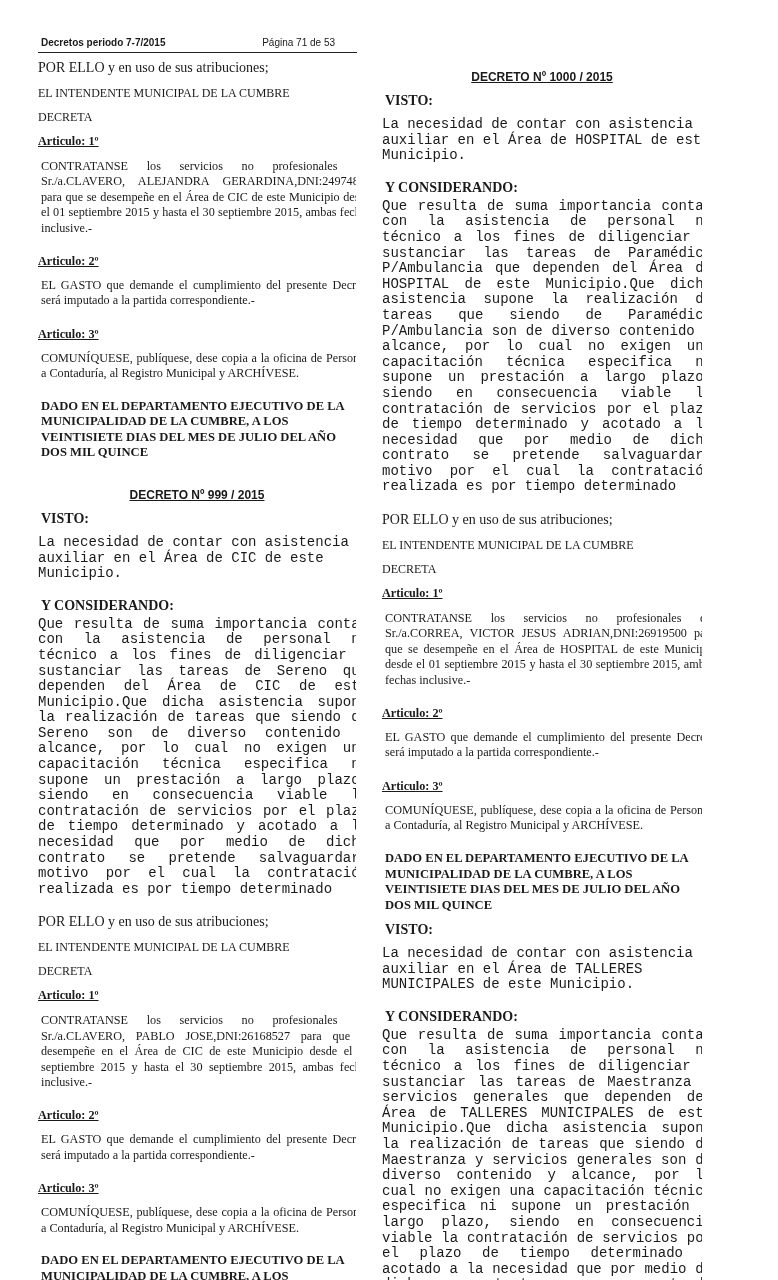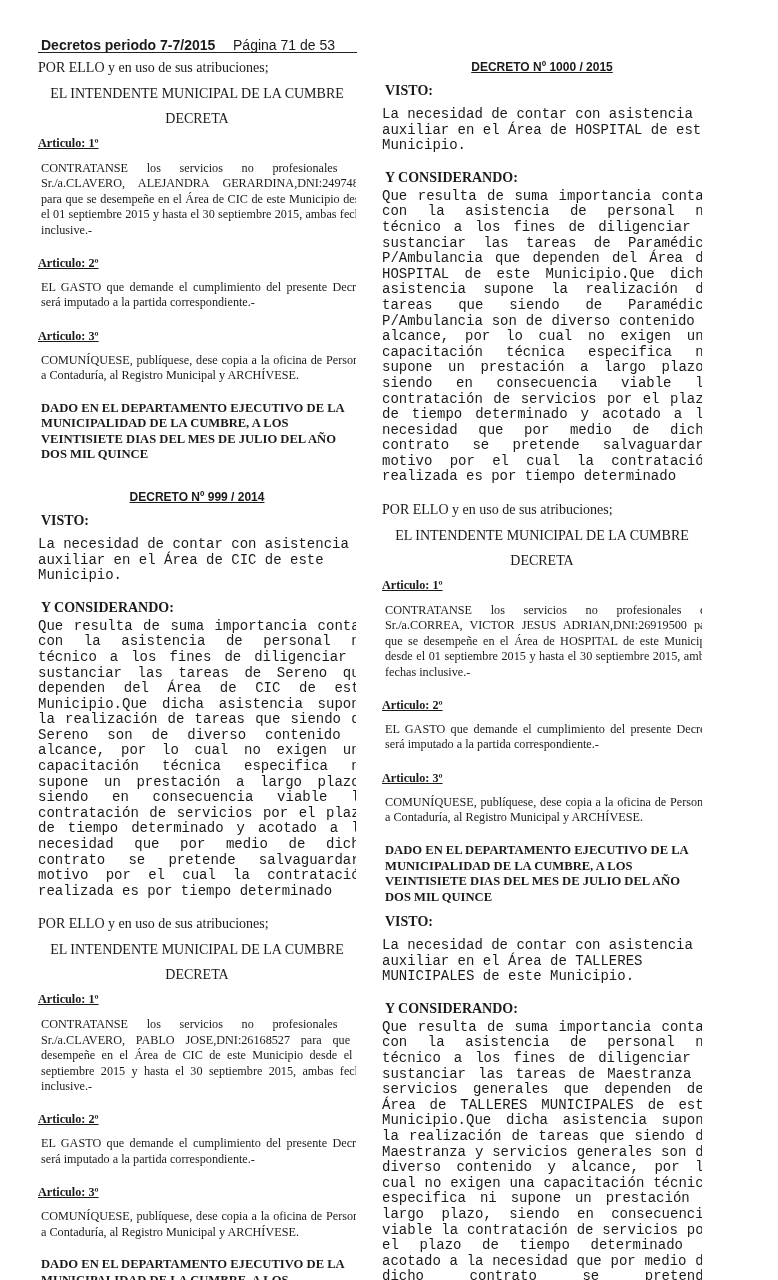--- a/index.html
+++ b/index.html
@@ -1,29 +1,29 @@
 <!DOCTYPE html>
 <html><head>
 <meta charset="utf-8">
 <style>
   html, body { margin:0; padding:0; background:#ffffff; }
   body { width:778px; height:1280px; position:relative; overflow:hidden; color:#1a1a1a;
          font-family:"Liberation Serif", serif; }
   .header { position:absolute; left:38px; top:34px; width:319px; height:18px;
             border-bottom:1.3px solid #222; font-family:"Liberation Sans", sans-serif;
-            font-size:14px; }
+            font-size:10px; }
   .header .left { position:absolute; left:3px; top:3px; font-weight:bold; }
   .header .right { position:absolute; right:22px; top:3px; }
   .col { position:absolute; overflow:hidden; }
   .col.left { left:38px; top:58px; width:318px; }
   .col.right { left:382px; top:58px; width:320px; }
   p { margin:0; }
   .t { font-size:14px; line-height:15.6px; }
   .body { font-size:12.2px; line-height:15.6px; padding-left:3px; width:330px; text-align:justify; }
-  .center { text-align:center; font-size:14px; }
+  .center { font-size:12px; }
   .art { font-weight:bold; text-decoration:underline; font-size:12.2px; }
   .visto { font-weight:bold; font-size:14px; padding-left:3px; }
   .dado { font-weight:bold; font-size:12.6px; line-height:15.5px; padding-left:3px; }
   .dec-title { font-family:"Liberation Sans", sans-serif; font-weight:bold; text-decoration:underline;
                text-align:center; font-size:12px; }
   .wide { width:330px;font-family:Liberation Mono, monospace; }
 </style>
 </head>
 <body>
 
@@ -37,39 +37,39 @@
   <p class="center" style="margin-top:10px">EL INTENDENTE MUNICIPAL DE LA CUMBRE</p>
   <p class="center" style="margin-top:9px">DECRETA</p>
   <p class="art" style="margin-top:9px">Articulo: 1º</p>
   <p class="body" style="margin-top:10px">CONTRATANSE los servicios no profesionales del Sr./a.CLAVERO, ALEJANDRA GERARDINA,DNI:24974869 para que se desempeñe en el Área de CIC de este Municipio desde el 01 septiembre 2015 y hasta el 30 septiembre 2015, ambas fechas inclusive.-</p>
   <p class="art" style="margin-top:17px">Articulo: 2º</p>
   <p class="body" style="margin-top:9px">EL GASTO que demande el cumplimiento del presente Decreto será imputado a la partida correspondiente.-</p>
   <p class="art" style="margin-top:18px">Articulo: 3º</p>
   <p class="body" style="margin-top:9px">COMUNÍQUESE, publíquese, dese copia a la oficina de Personal, a Contaduría, al Registro Municipal y ARCHÍVESE.</p>
   <p class="dado" style="margin-top:17px">DADO EN EL DEPARTAMENTO EJECUTIVO DE LA MUNICIPALIDAD DE LA CUMBRE, A LOS VEINTISIETE DIAS DEL MES DE JULIO DEL AÑO DOS MIL QUINCE</p>
 
-  <p class="dec-title" style="margin-top:27px">DECRETO Nº 999 / 2014</p>
+  <p class="dec-title" style="margin-top:27px">DECRETO Nº 999 / 2015</p>
   <p class="visto" style="margin-top:9px">VISTO:</p>
   <p class="t wide" style="margin-top:8px">La necesidad de contar con asistencia auxiliar en el Área de CIC de este Municipio.</p>
   <p class="visto" style="margin-top:16px">Y CONSIDERANDO:</p>
   <p class="t wide" style="margin-top:3px;text-align:justify">Que resulta de suma importancia contar con la asistencia de personal no técnico a los fines de diligenciar y sustanciar las tareas de Sereno que dependen del Área de CIC de este Municipio.Que dicha asistencia supone la realización de tareas que siendo de Sereno son de diverso contenido y alcance, por lo cual no exigen una capacitación técnica especifica ni supone un prestación a largo plazo, siendo en consecuencia viable la contratación de servicios por el plazo de tiempo determinado y acotado a la necesidad que por medio de dicho contrato se pretende salvaguardar, motivo por el cual la contratación realizada es por tiempo determinado</p>
   <p class="t" style="margin-top:17px">POR ELLO y en uso de sus atribuciones;</p>
   <p class="center" style="margin-top:10px">EL INTENDENTE MUNICIPAL DE LA CUMBRE</p>
   <p class="center" style="margin-top:9px">DECRETA</p>
   <p class="art" style="margin-top:9px">Articulo: 1º</p>
   <p class="body" style="margin-top:10px">CONTRATANSE los servicios no profesionales del Sr./a.CLAVERO, PABLO JOSE,DNI:26168527 para que se desempeñe en el Área de CIC de este Municipio desde el 01 septiembre 2015 y hasta el 30 septiembre 2015, ambas fechas inclusive.-</p>
   <p class="art" style="margin-top:17px">Articulo: 2º</p>
   <p class="body" style="margin-top:9px">EL GASTO que demande el cumplimiento del presente Decreto será imputado a la partida correspondiente.-</p>
   <p class="art" style="margin-top:18px">Articulo: 3º</p>
   <p class="body" style="margin-top:9px">COMUNÍQUESE, publíquese, dese copia a la oficina de Personal, a Contaduría, al Registro Municipal y ARCHÍVESE.</p>
   <p class="dado" style="margin-top:17px">DADO EN EL DEPARTAMENTO EJECUTIVO DE LA MUNICIPALIDAD DE LA CUMBRE, A LOS VEINTISIETE DIAS DEL MES DE JULIO DEL AÑO DOS MIL QUINCE</p>
 </div>
 
 <div class="col right">
-  <p class="dec-title" style="margin-top:2px">DECRETO Nº 1000 / 2015</p>
+  <p class="dec-title" style="margin-top:12px">DECRETO Nº 1000 / 2015</p>
   <p class="visto" style="margin-top:9px">VISTO:</p>
   <p class="t wide" style="margin-top:8px">La necesidad de contar con asistencia auxiliar en el Área de HOSPITAL de este Municipio.</p>
   <p class="visto" style="margin-top:16px">Y CONSIDERANDO:</p>
   <p class="t wide" style="margin-top:3px;text-align:justify">Que resulta de suma importancia contar con la asistencia de personal no técnico a los fines de diligenciar y sustanciar las tareas de Paramédico P/Ambulancia que dependen del Área de HOSPITAL de este Municipio.Que dicha asistencia supone la realización de tareas que siendo de Paramédico P/Ambulancia son de diverso contenido y alcance, por lo cual no exigen una capacitación técnica especifica ni supone un prestación a largo plazo, siendo en consecuencia viable la contratación de servicios por el plazo de tiempo determinado y acotado a la necesidad que por medio de dicho contrato se pretende salvaguardar, motivo por el cual la contratación realizada es por tiempo determinado</p>
   <p class="t" style="margin-top:17px">POR ELLO y en uso de sus atribuciones;</p>
   <p class="center" style="margin-top:10px">EL INTENDENTE MUNICIPAL DE LA CUMBRE</p>
   <p class="center" style="margin-top:9px">DECRETA</p>
   <p class="art" style="margin-top:9px">Articulo: 1º</p>
   <p class="body" style="margin-top:10px">CONTRATANSE los servicios no profesionales del Sr./a.CORREA, VICTOR JESUS ADRIAN,DNI:26919500 para que se desempeñe en el Área de HOSPITAL de este Municipio desde el 01 septiembre 2015 y hasta el 30 septiembre 2015, ambas fechas inclusive.-</p>
   <p class="art" style="margin-top:17px">Articulo: 2º</p>

